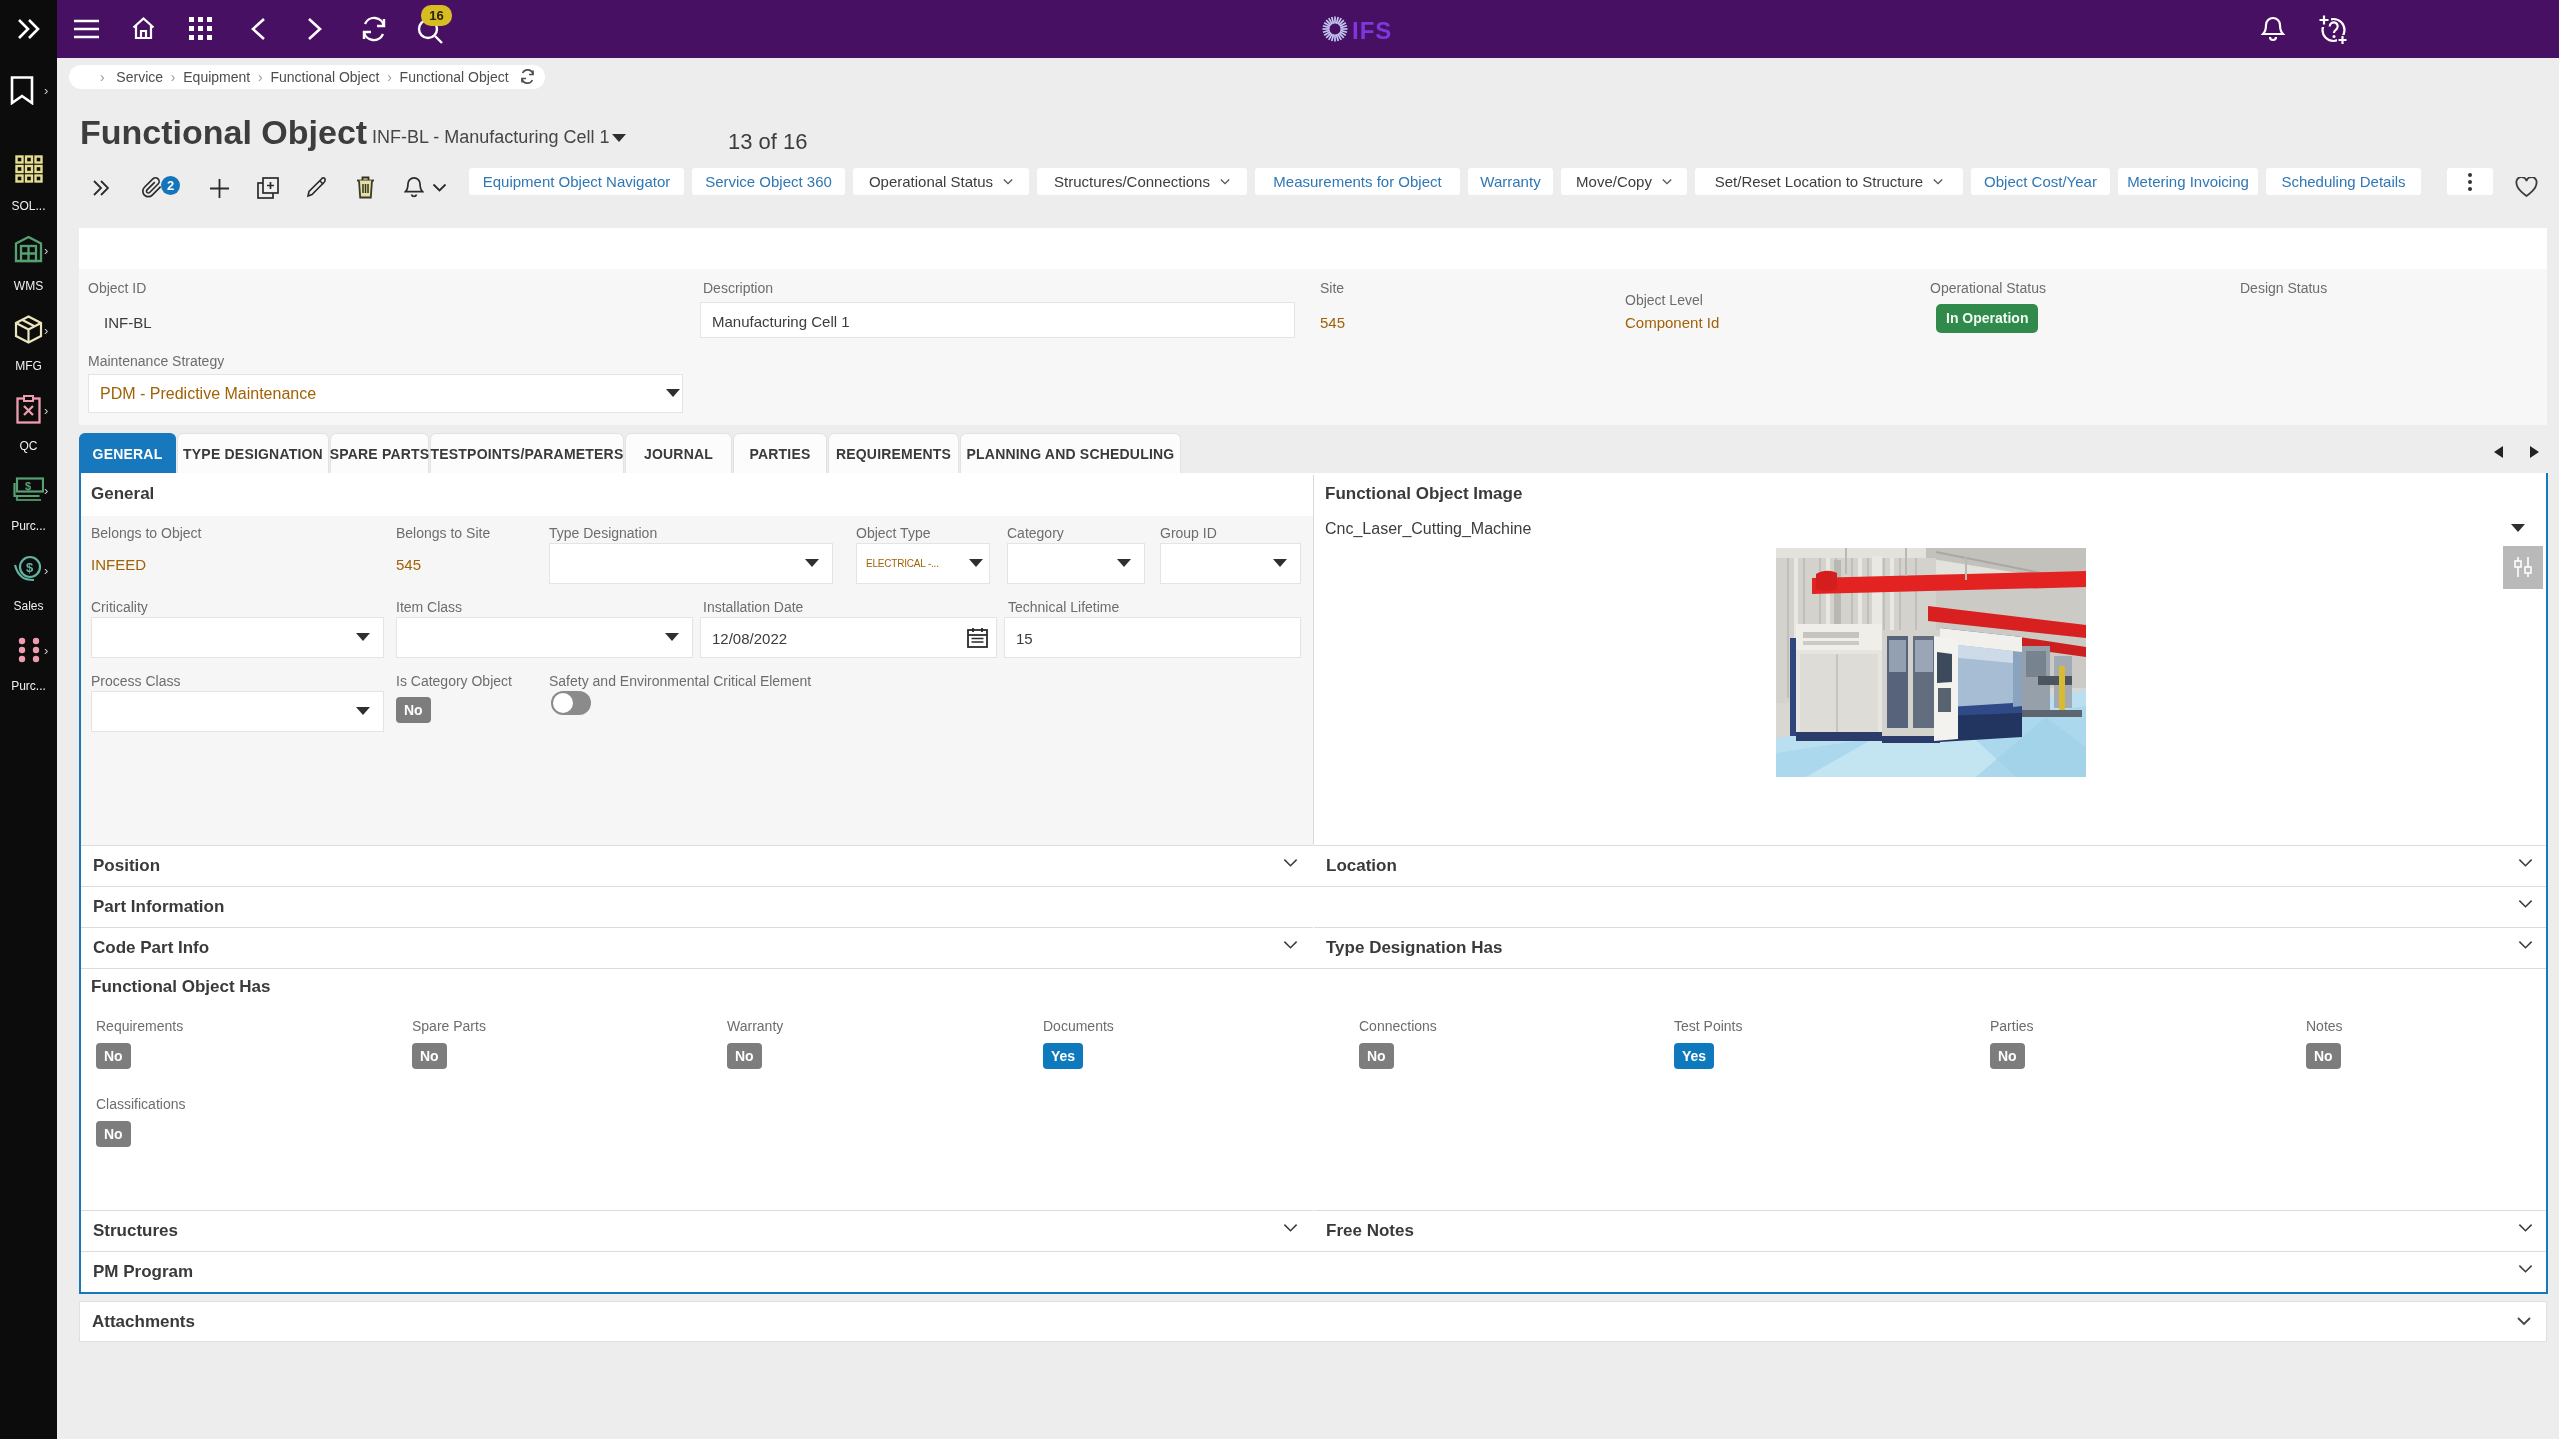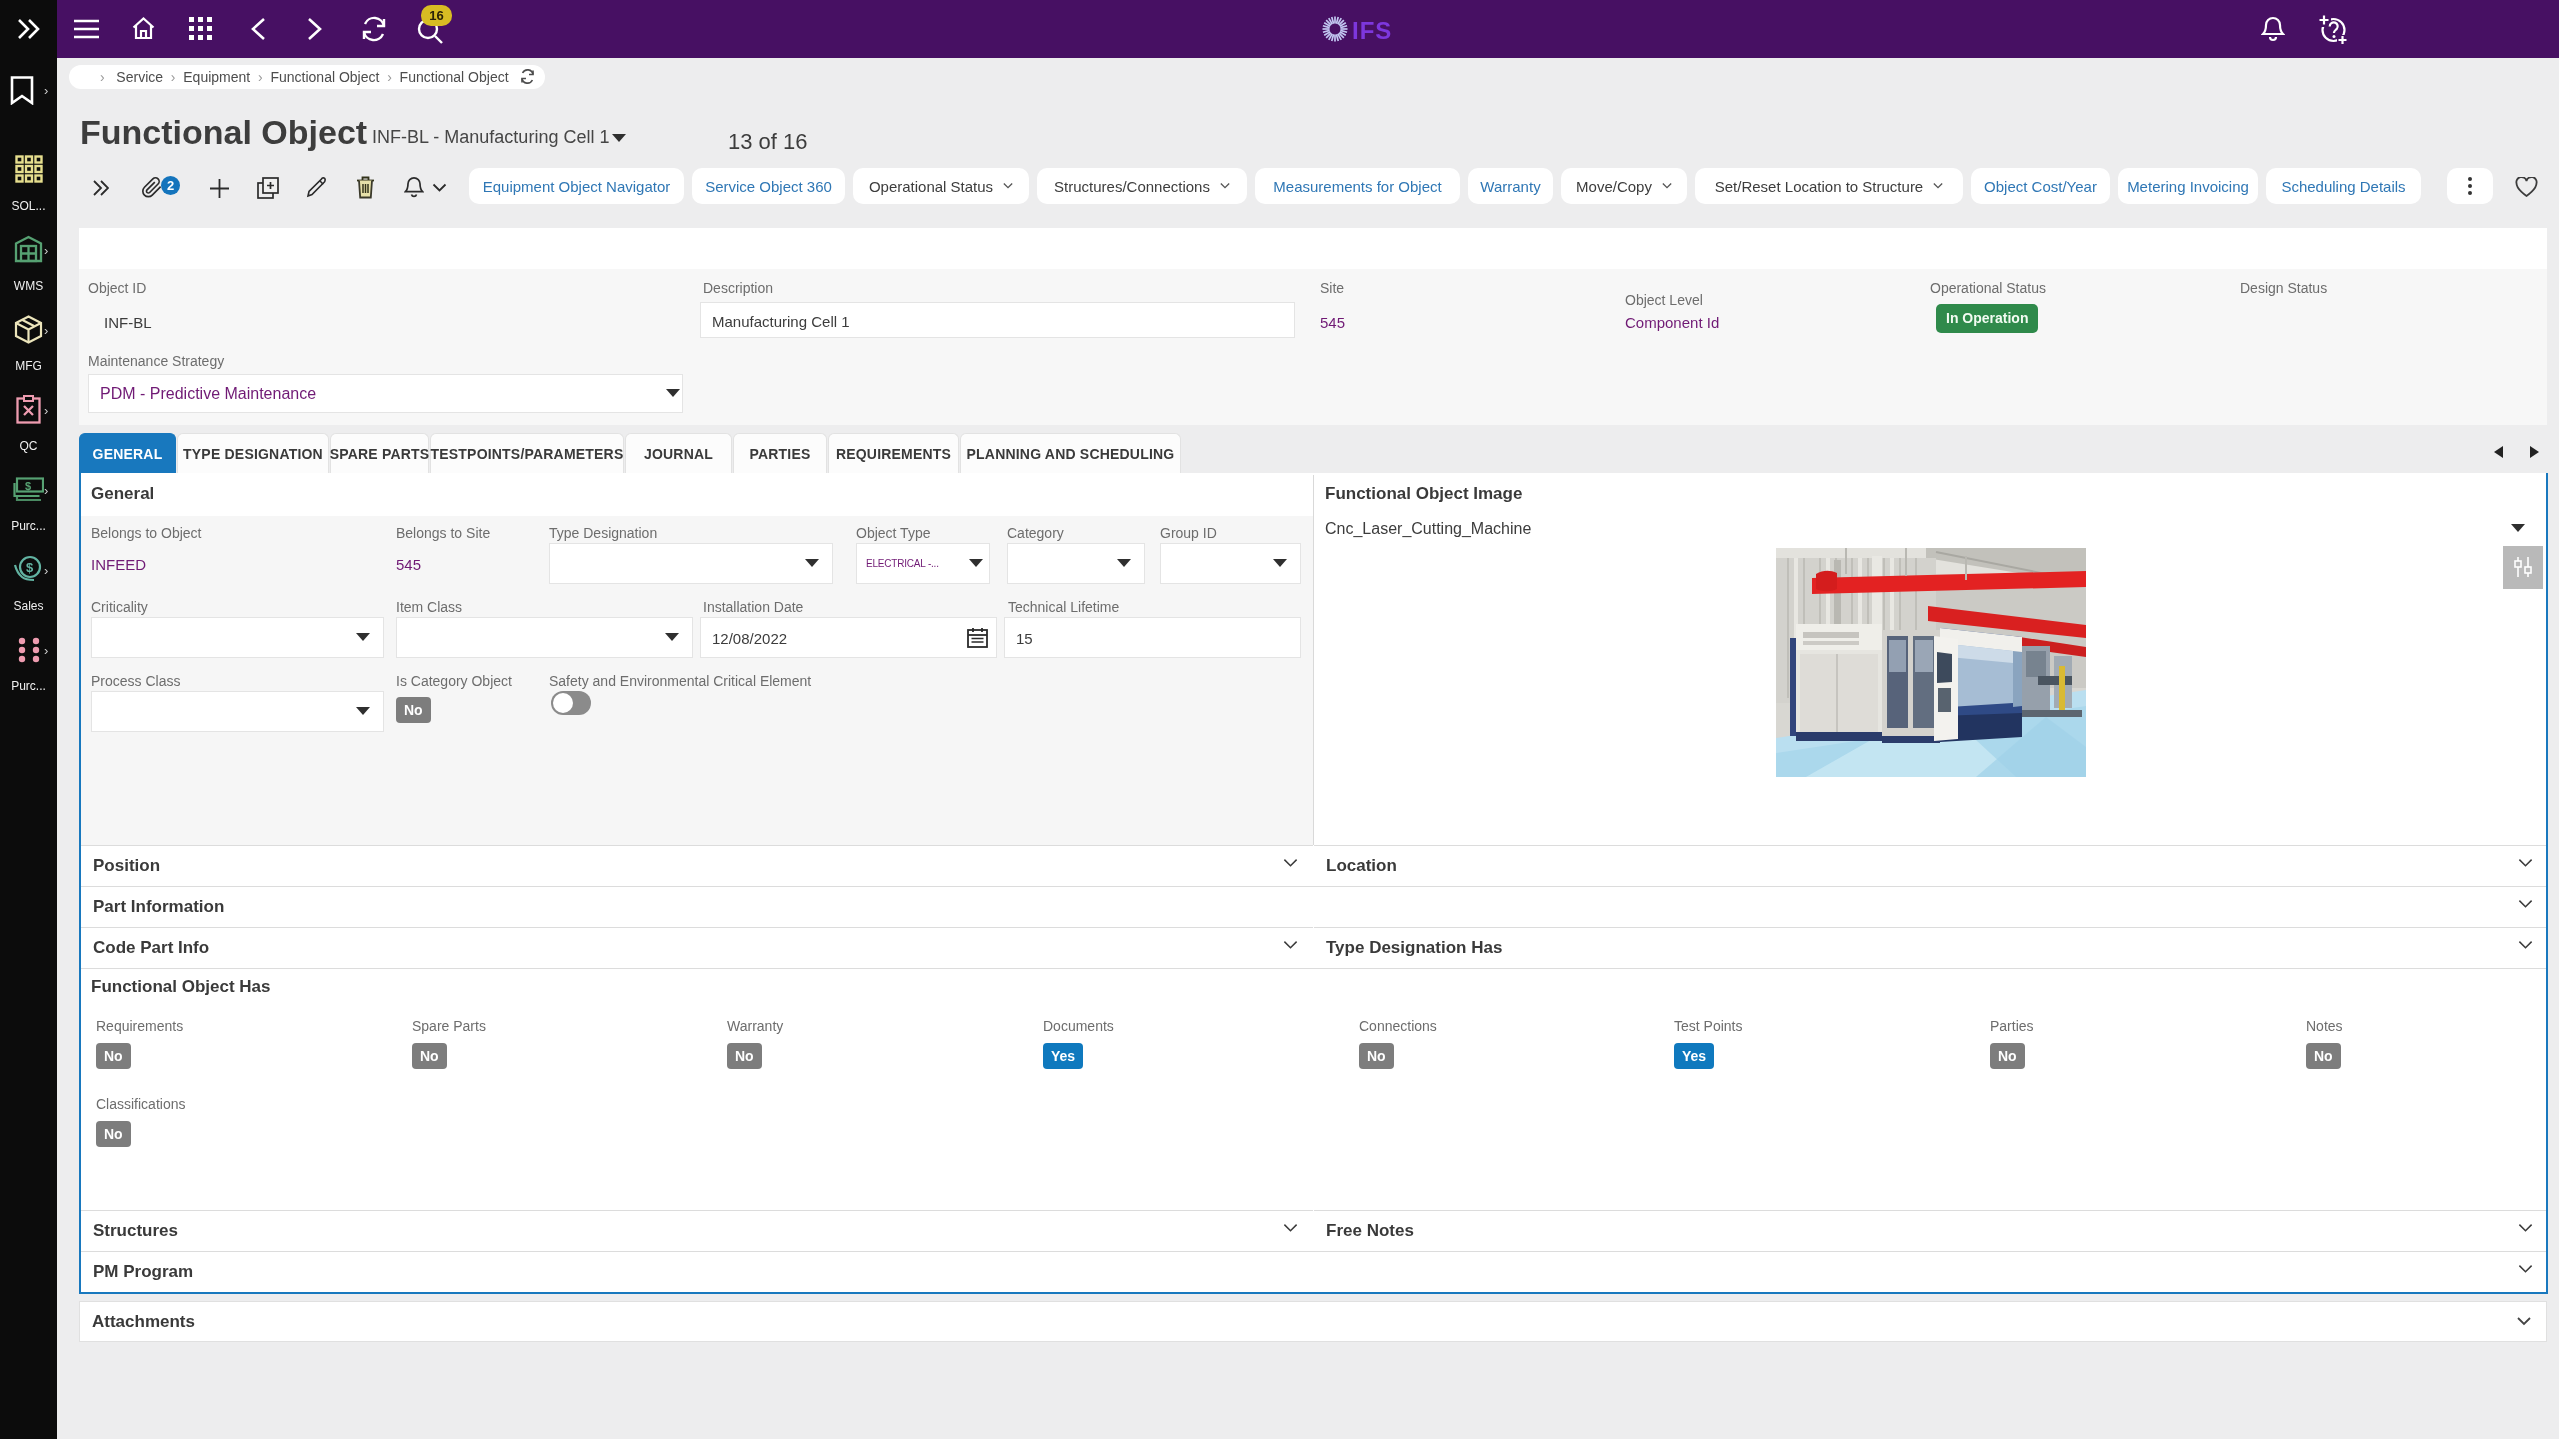--- a/index.html
+++ b/index.html
@@ -1,28 +1,28 @@
 <!DOCTYPE html>
 <html><head>
 <meta charset="utf-8">
 <style>
 *{margin:0;padding:0;box-sizing:border-box}
 html,body{width:2559px;height:1439px;overflow:hidden}
 body{font-family:"Liberation Sans",sans-serif;background:#ededee;position:relative;color:#3c3c3c}
 .abs{position:absolute}
 .lbl{position:absolute;font-size:14px;color:#6d6d6d;white-space:nowrap}
 .val{position:absolute;font-size:15px;color:#3c3c3c;white-space:nowrap}
-.link{color:#701a75}
+.link{color:#a16207}
 .box{position:absolute;background:#fff;border:1px solid #e4e4e4}
 .caret{position:absolute;width:0;height:0;border-left:7px solid transparent;border-right:7px solid transparent;border-top:8px solid #2f2f2f}
 .chev{position:absolute;width:16px;height:16px}
 .chev svg{display:block}
 .badge{position:absolute;background:#7d7d7d;color:#fff;font-weight:bold;font-size:14px;border-radius:4px;height:26px;line-height:26px;padding:0 8px}
 .badge.yes{background:#0f79be}
-.btn{position:absolute;top:168px;height:36px;background:#fff;border-radius:10px;font-size:15px;display:flex;align-items:center;justify-content:center;white-space:nowrap;color:#3d3d3d}
+.btn{position:absolute;top:168px;height:27px;background:#fff;border-radius:3px;font-size:15px;display:flex;align-items:center;justify-content:center;white-space:nowrap;color:#3d3d3d}
 .btn.blue{color:#2f77b5}
 .btn .dc{margin-left:10px;width:10px;height:10px}
 .tab{position:absolute;top:433px;height:41px;background:#fcfcfc;border:1px solid #e2e2e2;border-bottom:none;border-radius:6px 6px 0 0;font-size:14px;font-weight:bold;color:#3a3a3a;display:flex;align-items:center;justify-content:center;letter-spacing:.2px;white-space:nowrap}
 .tab.active{background:#1878be;border-color:#1878be;color:#fff}
 .rowhead{position:absolute;height:41px;background:#fff;border-top:1px solid #dcdcdc;font-size:17px;font-weight:bold;color:#3a3a3a;display:flex;align-items:center;padding-left:12px}
 .sechead{font-size:17px;font-weight:bold;color:#3a3a3a}
 .sbicon{position:absolute;left:0;width:57px;text-align:center}
 .sblabel{position:absolute;width:57px;text-align:center;color:#f0f0f0;font-size:12px}
 .sbarr{position:absolute;left:44px;color:#cfcfcf;font-size:13px}
 </style>

